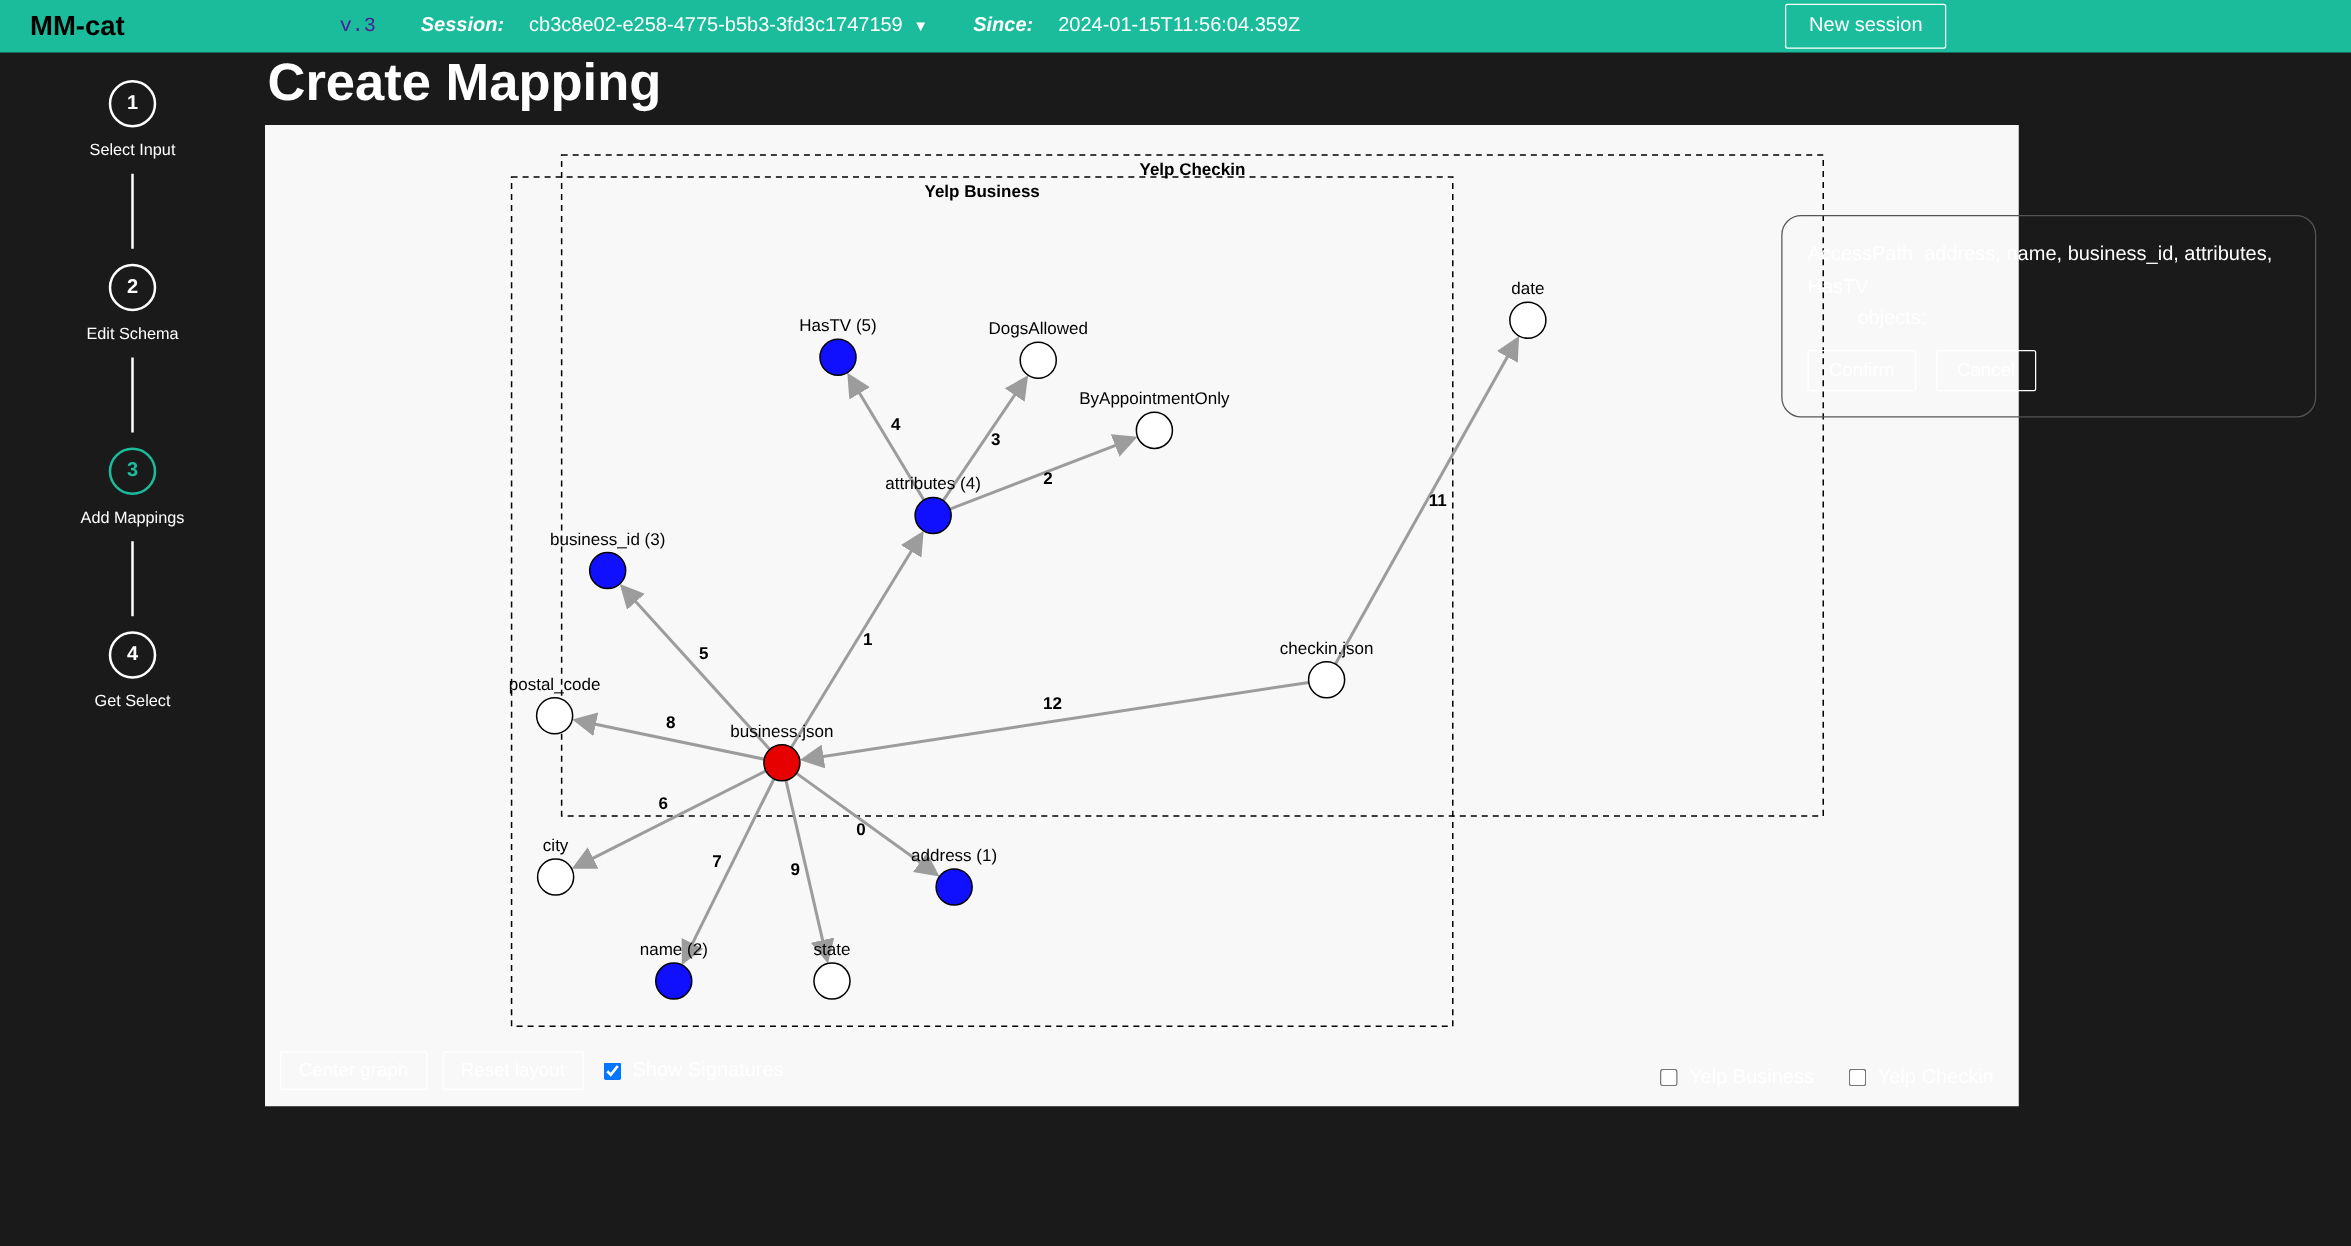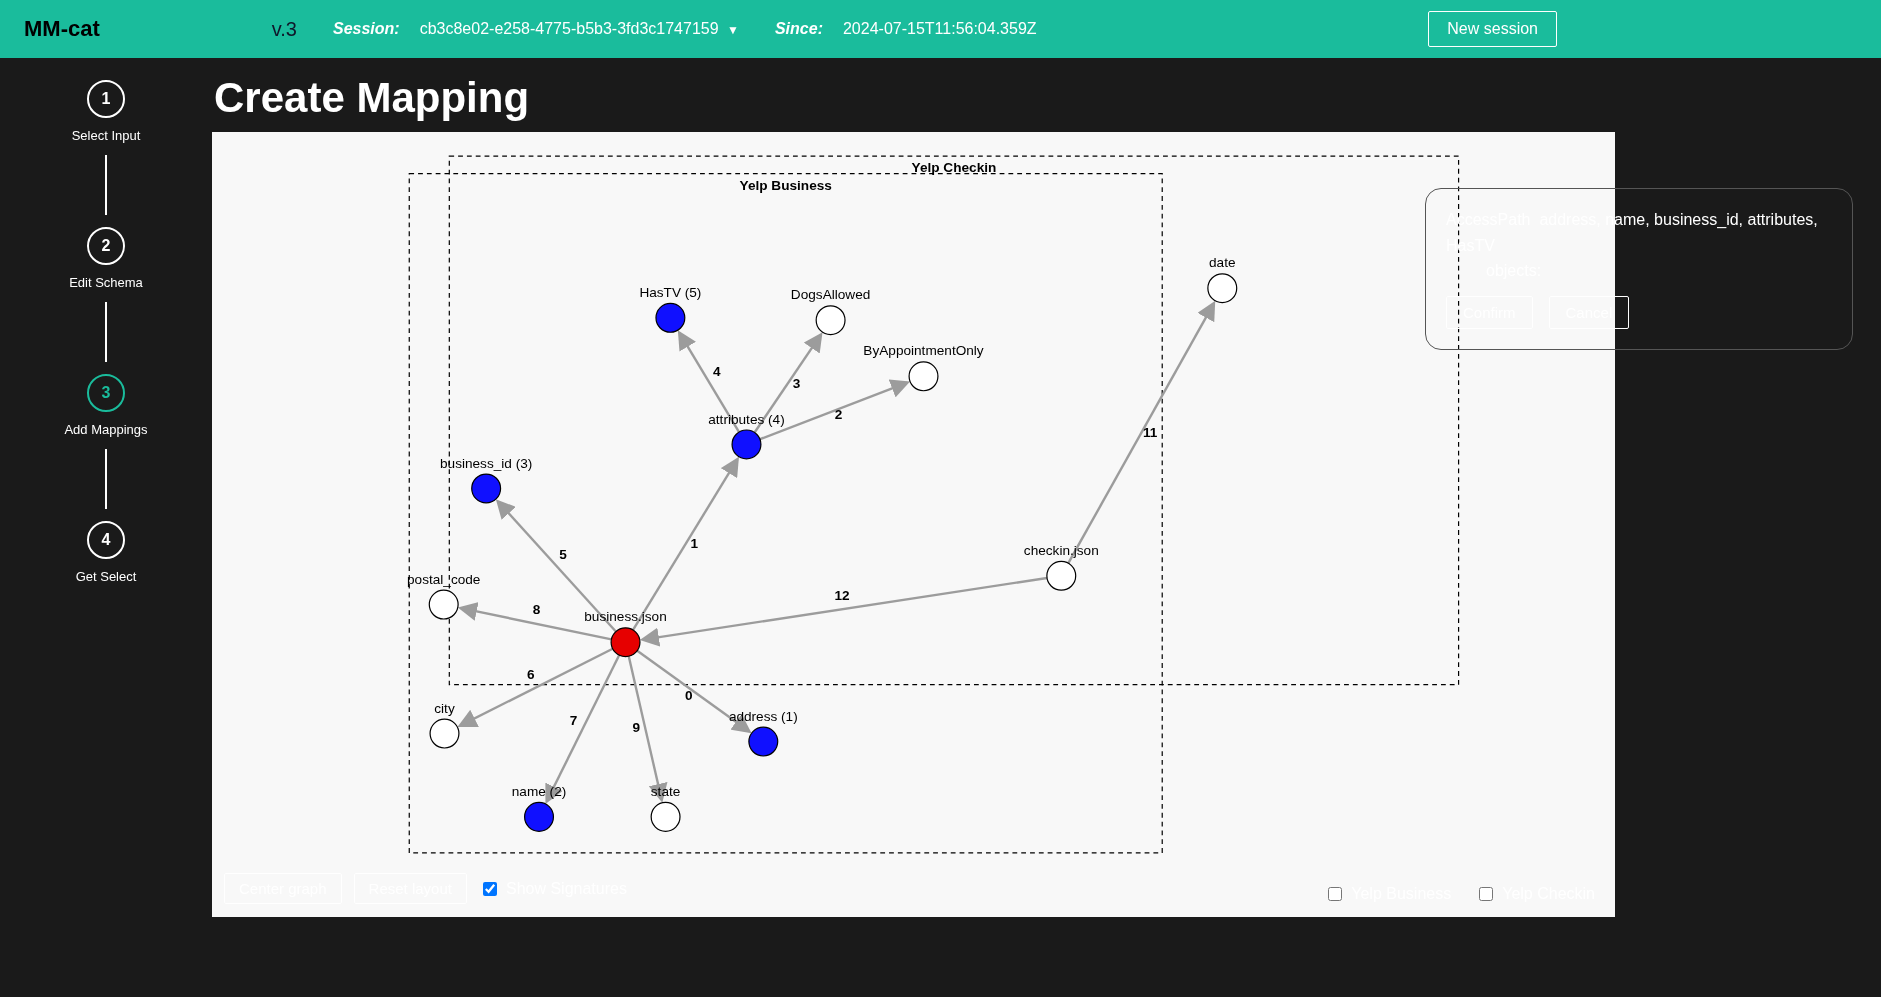--- a/index.html
+++ b/index.html
@@ -10,43 +10,44 @@
     height: 997px;
     background: #1a1a1a;
     font-family: -apple-system, BlinkMacSystemFont, 'Segoe UI', Arial, sans-serif;
     color: #fff;
     overflow: hidden;
   }
 
   
   .header {
     width: 100%;
-    height: 58px;
+    height: 42px;
     background: #1abc9c;
     display: flex;
     align-items: center;
     padding: 0 24px;
     gap: 20px;
   }
   .brand {
     color: #000;
     font-size: 22px;
     font-weight: 600;
     margin-right: 150px;
   }
   .workflow-title {
     color: #fff;
     font-size: 34px;
     font-weight: 700;
   }
   .version {
-    color: #0f172a;
-    font-size: 20px;
+    color: #4c1d95;
+    font-size: 16px;
     font-weight: 500;
     margin-left: 2px;
+    font-family: Liberation Mono, monospace;
   }
   .meta-label {
     color: #fff;
     font-weight: 700;
     font-size: 16px;
     margin-left: 16px;
     font-style: italic;
   }
   .meta-value {
     color: #fff;
@@ -114,21 +115,21 @@
   }
   .step-connector {
     width: 2px;
     height: 60px;
     background: #fff;
     margin: 12px 0;
   }
 
   .main {
     flex: 1;
-    padding: 16px 0 0 0;
+    padding: 0 0 0 0;
     position: relative;
   }
   .page-title {
     font-size: 42px;
     font-weight: 700;
     margin: 0 0 10px 2px;
     color: #fff;
   }
 
   .graph-container {
@@ -232,21 +233,21 @@
 
 <div class="header">
   <div class="brand">MM-cat</div>
   <div class="version">v.3</div>
   <div class="meta-label">Session:</div>
   <div class="meta-value">
     <span>cb3c8e02-e258-4775-b5b3-3fd3c1747159</span>
     <span class="chevron-down">▼</span>
   </div>
   <div class="meta-label">Since:</div>
-  <div class="meta-value">2024-07-15T11:56:04.359Z</div>
+  <div class="meta-value">2024-01-15T11:56:04.359Z</div>
   <button class="new-session-btn">New session</button>
 </div>
 
 <div class="body">
   <div class="sidebar">
 
     <div class="step">
       <div class="step-circle">1</div>
       <div class="step-label">Select Input</div>
     </div>

